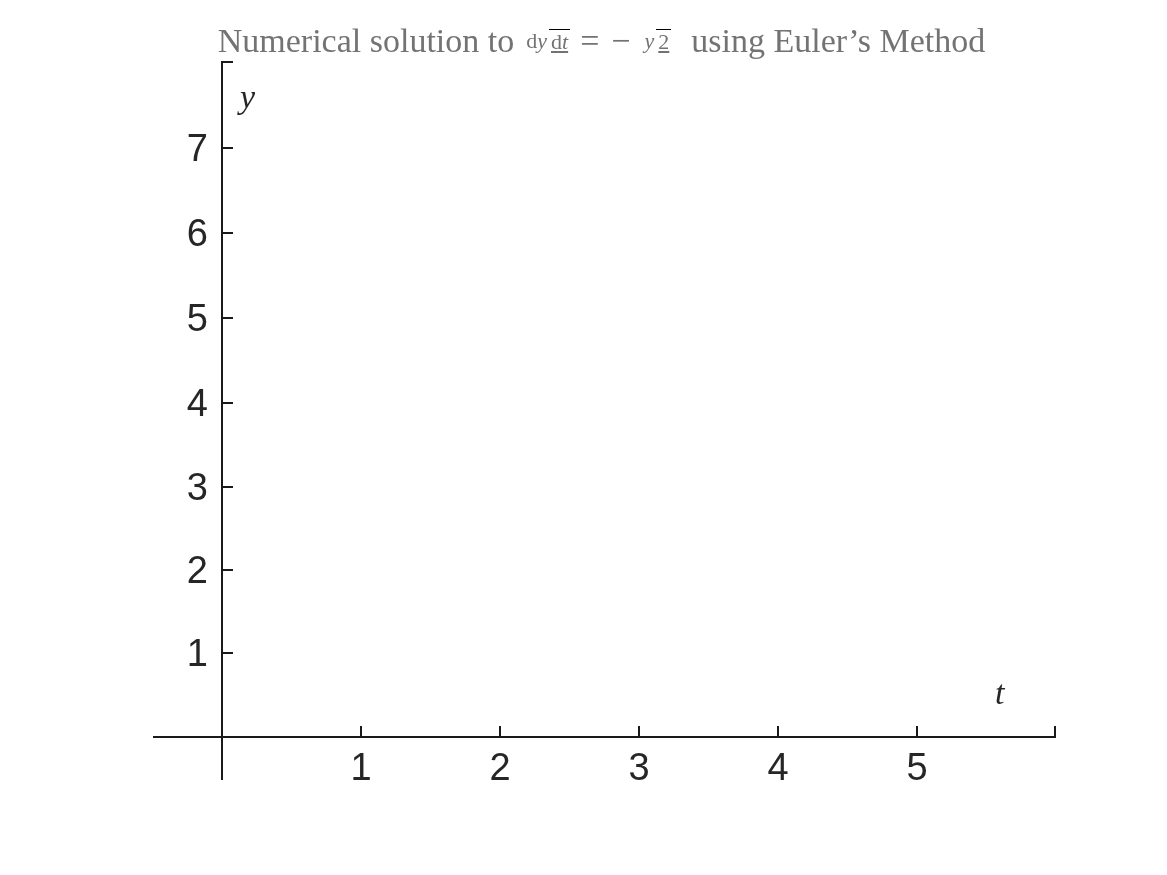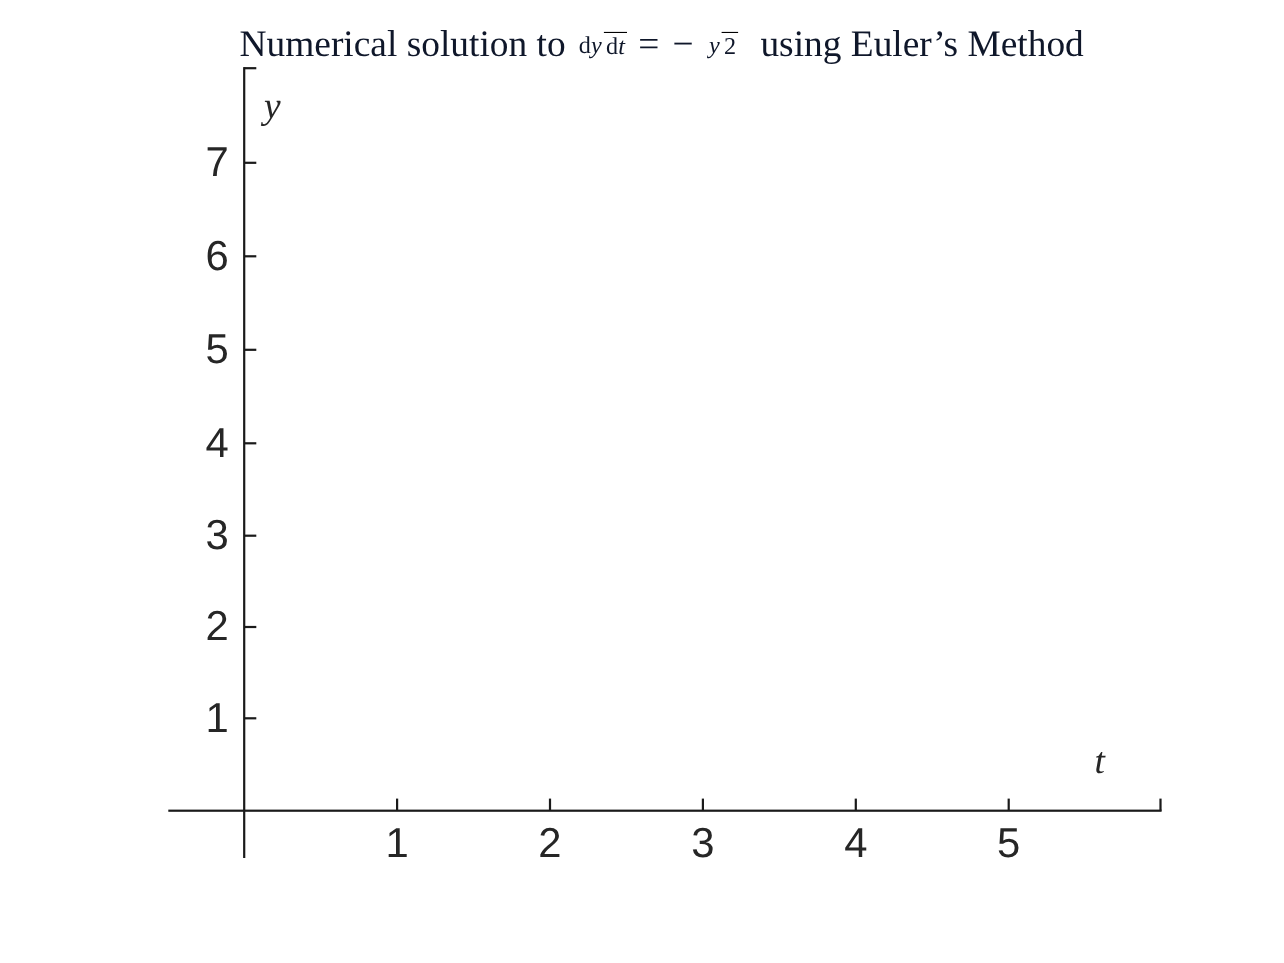--- a/index.html
+++ b/index.html
@@ -23,35 +23,35 @@
     position: absolute;
     left: 40px;
     right: 4px;
     top: 12px;
     height: 58px;
     display: flex;
     justify-content: center;
     align-items: center;
     font-family: "Liberation Serif", serif;
     font-size: 34px;
-    color: #0f172a;
+    color: #737373;
     white-space: nowrap;
   }
   .title .seg { display: inline-block; }
   .title .it { font-style: italic; }
   .frac {
     display: inline-flex;
     flex-direction: row;
     align-items: center;
     font-size: 22px;
     line-height: 1.05;
     margin: 0 10px;
     vertical-align: middle;
   }
-  .frac .den { border-top: 1.6px solid #000; padding: 0 2px; }
+  .frac .den { border-top: 1.6px solid #000; padding: 0 2px; text-decoration: underline; }
   .frac .num { padding: 0 2px; }
   .eq { margin: 0 4px 0 0; }
   .minus { margin: 0 2px 0 8px; }
   .suffix { margin-left: 10px; }
 
   
   .axis-line { position: absolute; background: #1a1a1a; }
   #y-axis { left: 221px; top: 61px;  width: 1.5px; height: 719px; }
   #x-axis { left: 153px; top: 736px; width: 903px; height: 1.5px; }
 

